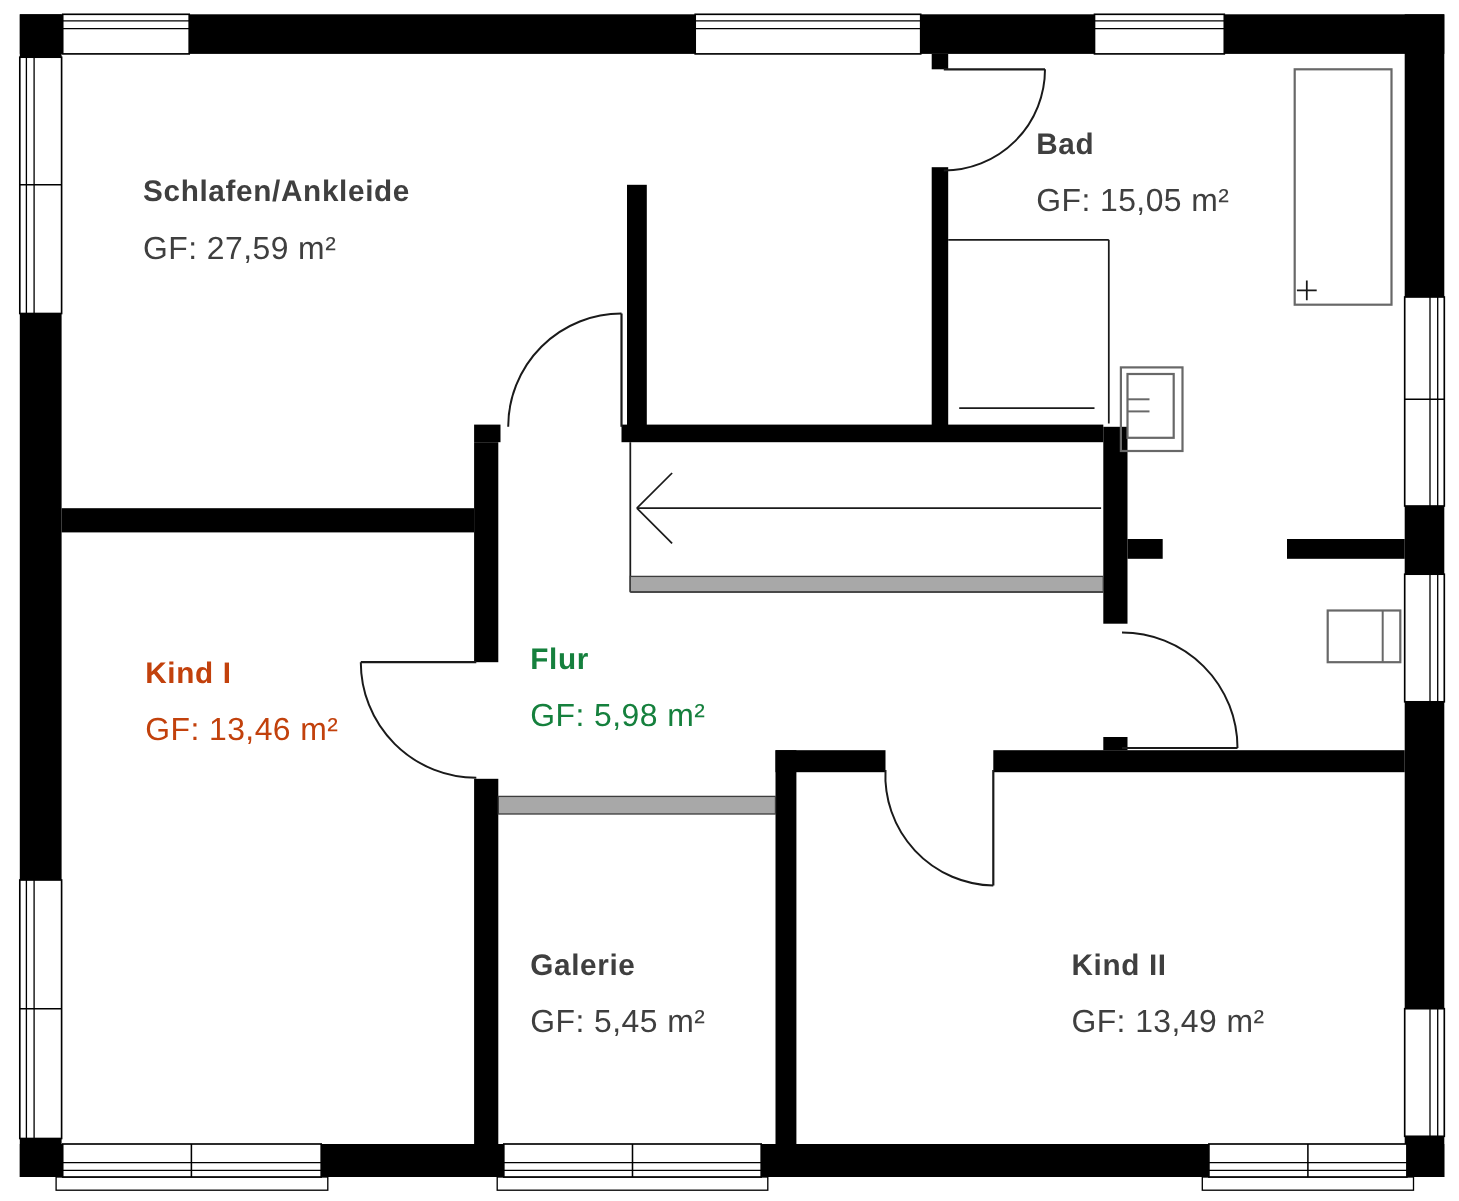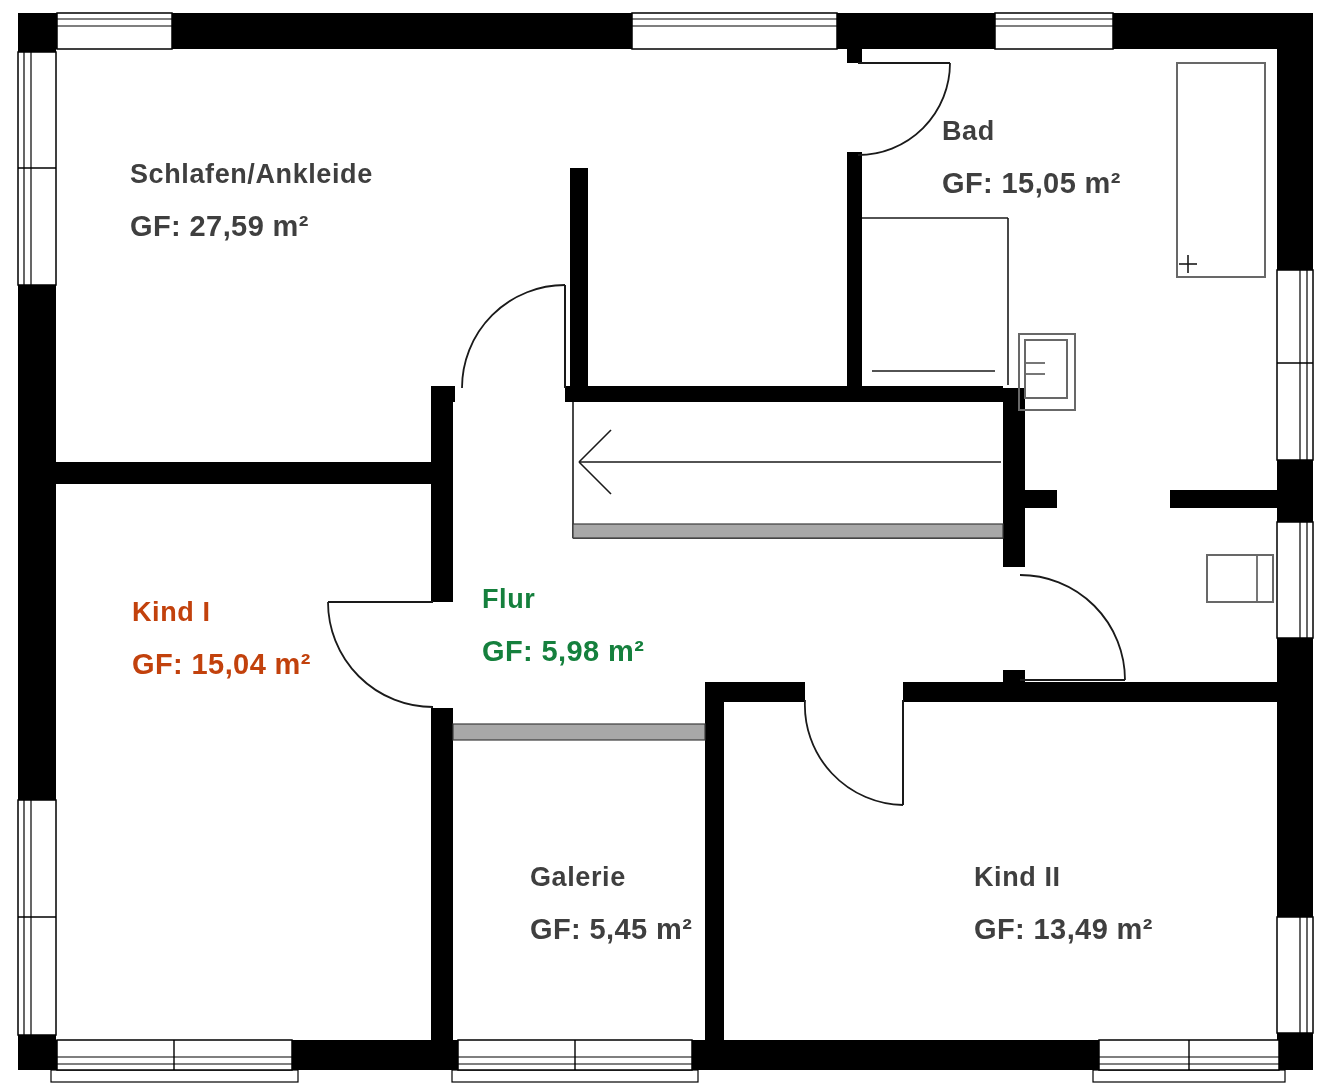--- a/index.html
+++ b/index.html
@@ -2,21 +2,21 @@
 <html><head>
 <meta charset="utf-8">
 <style>
   html,body{margin:0;padding:0;background:#ffffff;}
   body{width:1326px;height:1092px;overflow:hidden;}
   .plan{position:relative;width:1326px;height:1092px;background:#fff;
         font-family:"Liberation Sans", sans-serif;}
   #plan-svg{position:absolute;left:0;top:0;}
   .room-label{position:absolute;white-space:nowrap;}
   .room-name{font-weight:700;font-size:27px;letter-spacing:0.6px;line-height:36px;}
-  .room-area{font-weight:700;font-size:29px;letter-spacing:0.4px;line-height:36px;margin-top:16px;}
+  .room-area{font-weight:400;font-size:29px;letter-spacing:0.4px;line-height:36px;margin-top:16px;}
 </style>
 </head>
 <body>
 
 <div class="plan">
   <svg id="plan-svg" width="1326" height="1092" viewBox="0 0 1326 1092">
       <rect x="18" y="13" width="1295" height="36" fill="#000000"></rect>
       <rect x="18" y="13" width="38" height="1057" fill="#000000"></rect>
       <rect x="1277" y="13" width="36" height="1057" fill="#000000"></rect>
       <rect x="18" y="1040" width="1295" height="30" fill="#000000"></rect>
@@ -111,27 +111,27 @@
   <div class="room-label" style="left: 130px; top: 156px; color: rgb(63, 63, 63);">
     <div class="room-name">Schlafen/Ankleide</div>
     <div class="room-area">GF: 27,59 m²</div>
   </div>
   <div class="room-label" style="left: 942px; top: 113px; color: rgb(63, 63, 63);">
     <div class="room-name">Bad</div>
     <div class="room-area">GF: 15,05 m²</div>
   </div>
   <div class="room-label" style="left: 132px; top: 594px; color: #c2410c;">
     <div class="room-name">Kind I</div>
-    <div class="room-area">GF: 15,04 m²</div>
+    <div class="room-area">GF: 13,46 m²</div>
   </div>
   <div class="room-label" style="left: 482px; top: 581px; color: #15803d;">
     <div class="room-name">Flur</div>
     <div class="room-area">GF: 5,98 m²</div>
   </div>
-  <div class="room-label" style="left: 482px; top: 859px; color: rgb(63, 63, 63); margin-left: 48px;">
+  <div class="room-label" style="left: 482px; top: 859px; color: rgb(63, 63, 63);">
     <div class="room-name">Galerie</div>
     <div class="room-area">GF: 5,45 m²</div>
   </div>
   <div class="room-label" style="left: 940px; top: 859px; color: rgb(63, 63, 63); margin-left: 34px;">
     <div class="room-name">Kind II</div>
     <div class="room-area">GF: 13,49 m²</div>
   </div>
 </div>
 
 </body></html>

